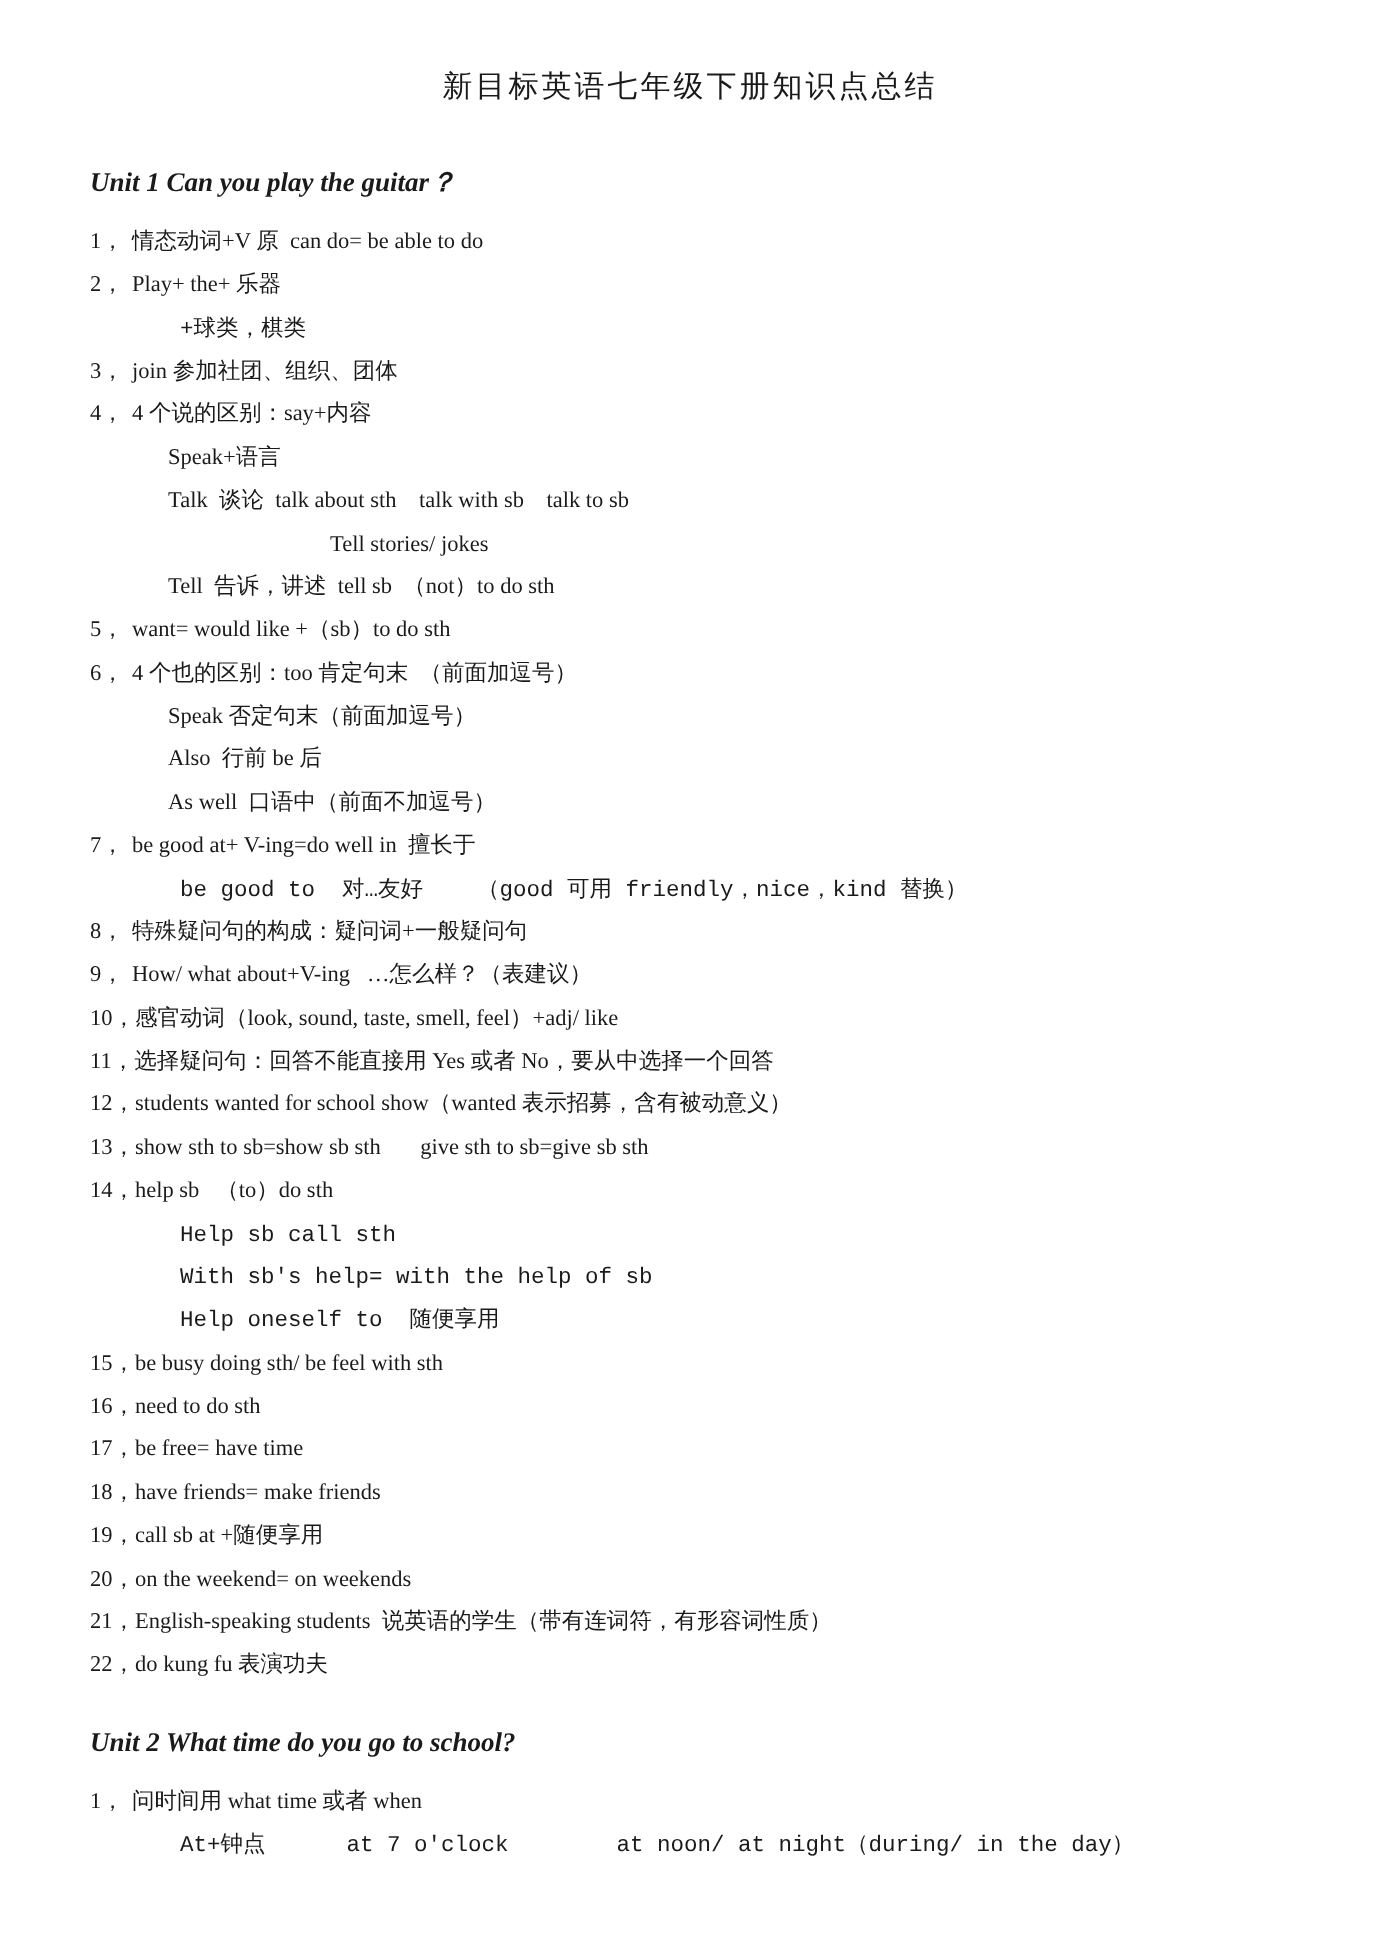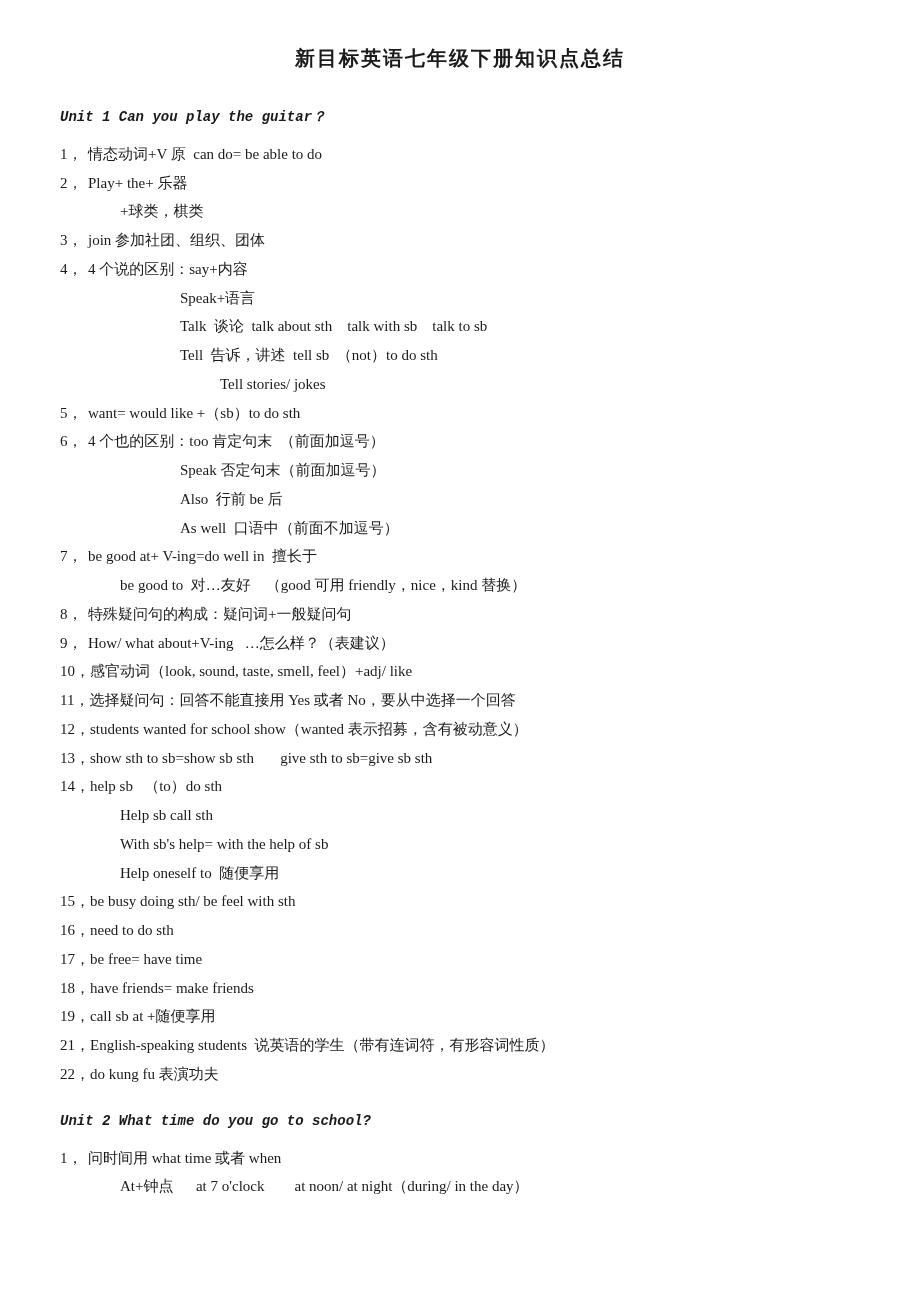--- a/index.html
+++ b/index.html
@@ -13,49 +13,49 @@
       font-size: 15px;
       color: #1a1a1a;
       padding: 40px 60px;
       line-height: 1.85;
       width: 920px;
       min-height: 1302px;
     }
     .page-title {
       text-align: center;
       font-size: 20px;
-      font-weight: bold;
+      font-weight: normal;
       margin-bottom: 28px;
       letter-spacing: 2px;
     }
     .unit-title {
-      font-size: 14px;
+      font-size: 18px;
       font-weight: bold;
       font-style: italic;
       margin-bottom: 10px;
       margin-top: 10px;
-      font-family: Liberation Mono, monospace;
     }
     .item {
       display: flex;
       align-items: flex-start;
       margin-bottom: 1px;
     }
     .item-num {
       min-width: 28px;
       font-size: 15px;
     }
     .item-content {
       flex: 1;
     }
     .indent1 {
       margin-left: 60px;
+      font-family: Liberation Mono, monospace;
     }
     .indent2 {
-      margin-left: 120px;
+      margin-left: 52px;
     }
     .indent3 {
       margin-left: 160px;
     }
     .unit2 {
       margin-top: 20px;
     }
   </style>
 </head>
 <body>
@@ -86,26 +86,26 @@
   <div class="item">
     <span class="item-num">4，</span>
     <span class="item-content">4 个说的区别：say+内容</span>
   </div>
   <div class="item indent2">
     <span class="item-content">Speak+语言</span>
   </div>
   <div class="item indent2">
     <span class="item-content">Talk&nbsp; 谈论&nbsp; talk about sth&nbsp;&nbsp;&nbsp; talk with sb&nbsp;&nbsp;&nbsp; talk to sb</span>
   </div>
-  <div class="item indent2">
-    <span class="item-content">Tell&nbsp; 告诉，讲述&nbsp; tell sb&nbsp; （not）to do sth</span>
-  </div>
   <div class="item indent3">
     <span class="item-content">Tell stories/ jokes</span>
   </div>
+  <div class="item indent2">
+    <span class="item-content">Tell&nbsp; 告诉，讲述&nbsp; tell sb&nbsp; （not）to do sth</span>
+  </div>
 
   <div class="item">
     <span class="item-num">5，</span>
     <span class="item-content">want= would like +（sb）to do sth</span>
   </div>
 
   <div class="item">
     <span class="item-num">6，</span>
     <span class="item-content">4 个也的区别：too 肯定句末&nbsp; （前面加逗号）</span>
   </div>
@@ -189,20 +189,24 @@
   <div class="item">
     <span class="item-num">18，</span>
     <span class="item-content">have friends= make friends</span>
   </div>
 
   <div class="item">
     <span class="item-num">19，</span>
     <span class="item-content">call sb at +随便享用</span>
   </div>
 
+  <div class="item">
+    <span class="item-num">20，</span>
+    <span class="item-content">on the weekend= on weekends</span>
+  </div>
 
   <div class="item">
     <span class="item-num">21，</span>
     <span class="item-content">English-speaking students&nbsp; 说英语的学生（带有连词符，有形容词性质）</span>
   </div>
 
   <div class="item">
     <span class="item-num">22，</span>
     <span class="item-content">do kung fu 表演功夫</span>
   </div>

